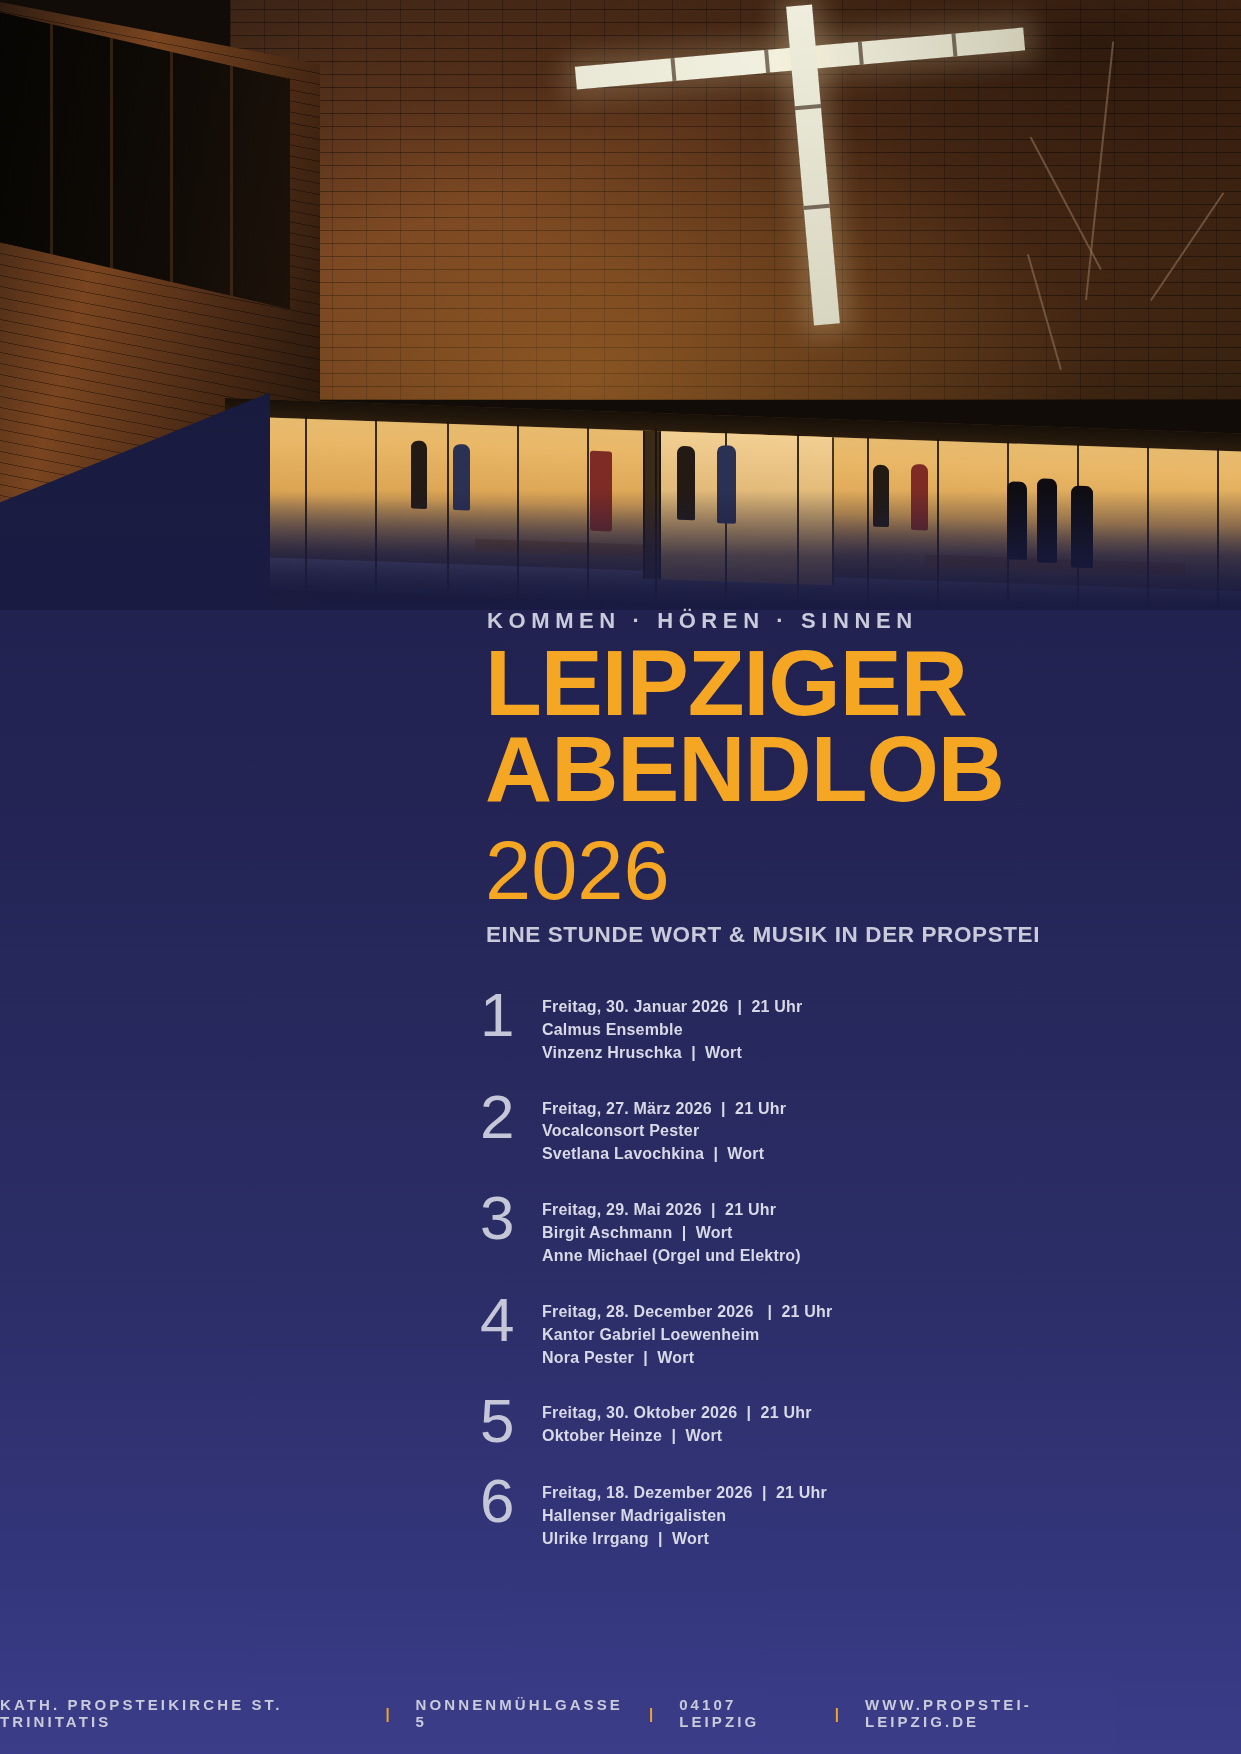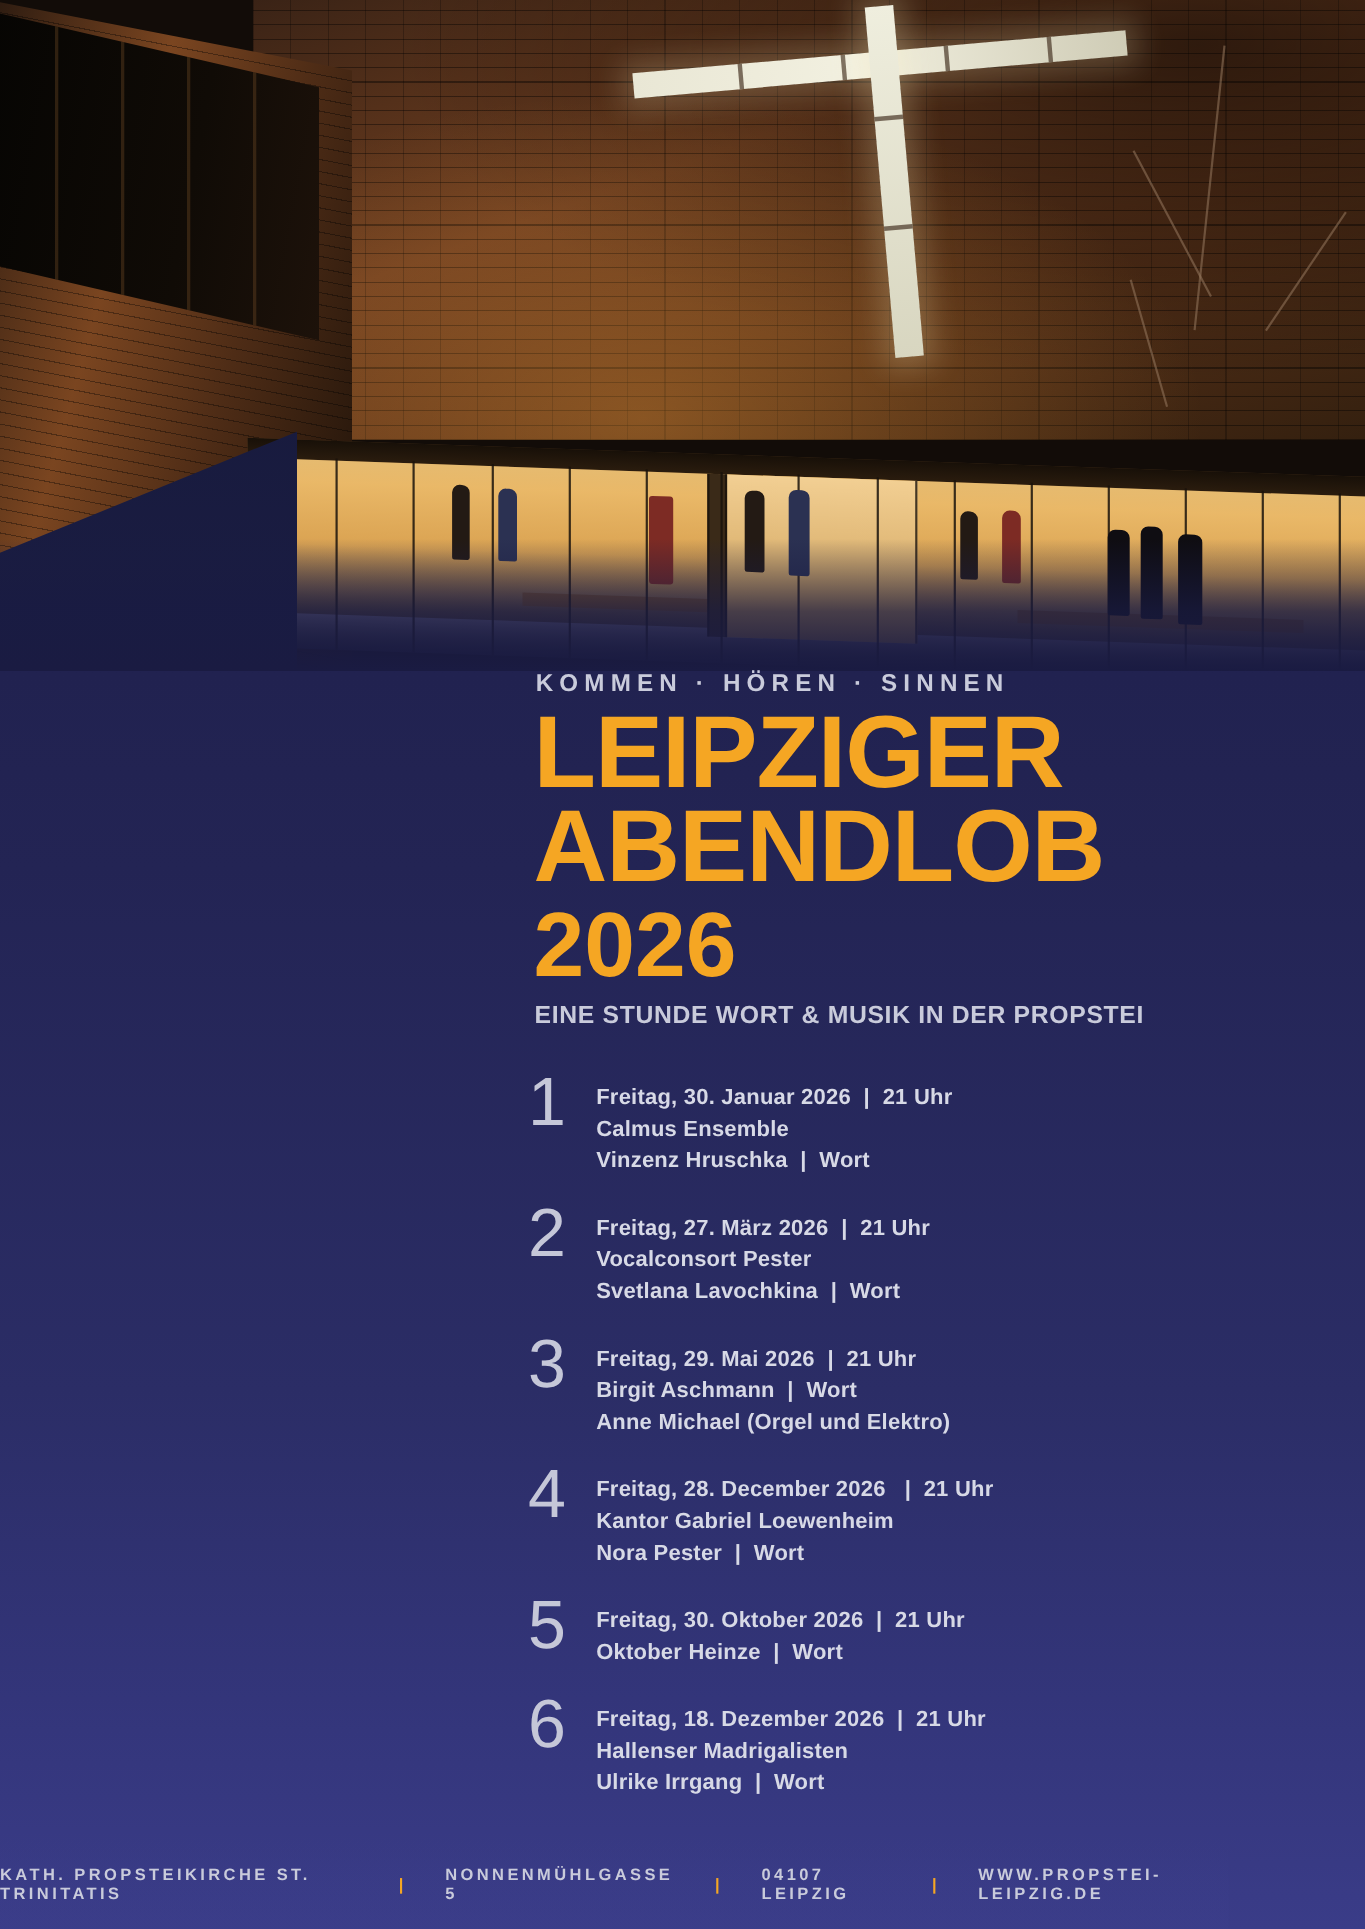--- a/index.html
+++ b/index.html
@@ -169,24 +169,24 @@
     color: #f5a623;
     font-size: 93px;
     line-height: 0.93;
     font-weight: 700;
     letter-spacing: -1px;
   }
   .title .l2 { display:block; }
   .year {
     display:block;
     font-size: 83px;
-    font-weight: 700;
+    font-weight: 400;
     line-height: 1.0;
     letter-spacing: 0px;
-    margin-top: 4px;
+    margin-top: 16px;
   }
   .subtitle {
     margin: 10px 0 0 0;
     padding-left: 486px;
     color: #c9cbdb;
     font-size: 22.5px;
     font-weight: 700;
     letter-spacing: 0.6px;
   }
 
@@ -207,37 +207,37 @@
     font-size: 62px;
     line-height: 0.88;
     font-weight: 400;
     text-align: left;
   }
   .event-body {
     padding-top: 8px;
   }
   .event-line {
     color: #d7d9e6;
-    font-size: 20px;
+    font-size: 16px;
     line-height: 1.43;
     font-weight: 700;
     letter-spacing: 0.2px;
     white-space: pre;
   }
 
   
   .footer {
     position: absolute;
     left: 0; bottom: 0;
     width: 1117px;
     height: 82px;
     display: flex;
     align-items: center;
     justify-content: center;
-    gap: 16px;
+    gap: 4px;
     color: #c9cbdb;
     font-size: 15px;
     letter-spacing: 3.1px;
     font-weight: 700;
     background: linear-gradient(180deg, rgba(58,60,136,0) 0%, rgba(60,62,140,0.35) 100%);
   }
   .footer .sep {
     color: #f5a623;
     margin: 0 22px;
     letter-spacing: 0;

